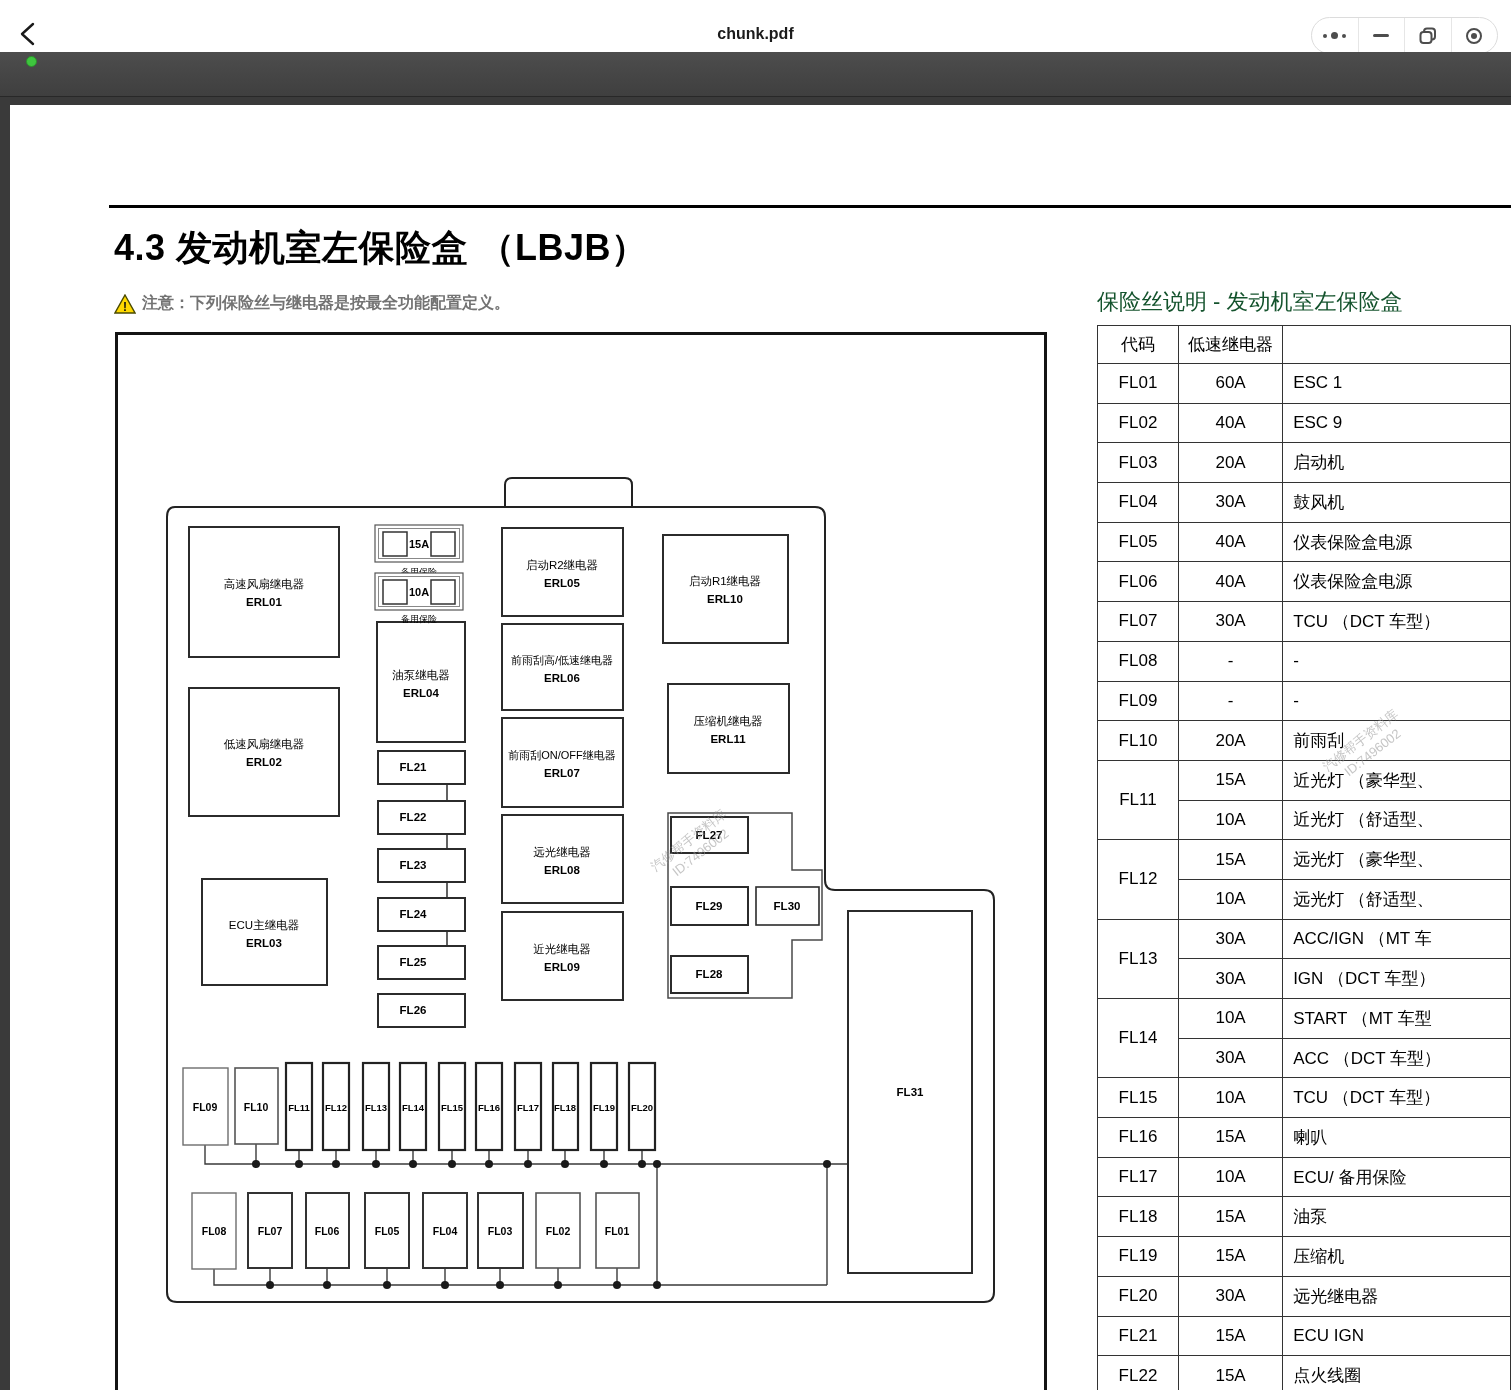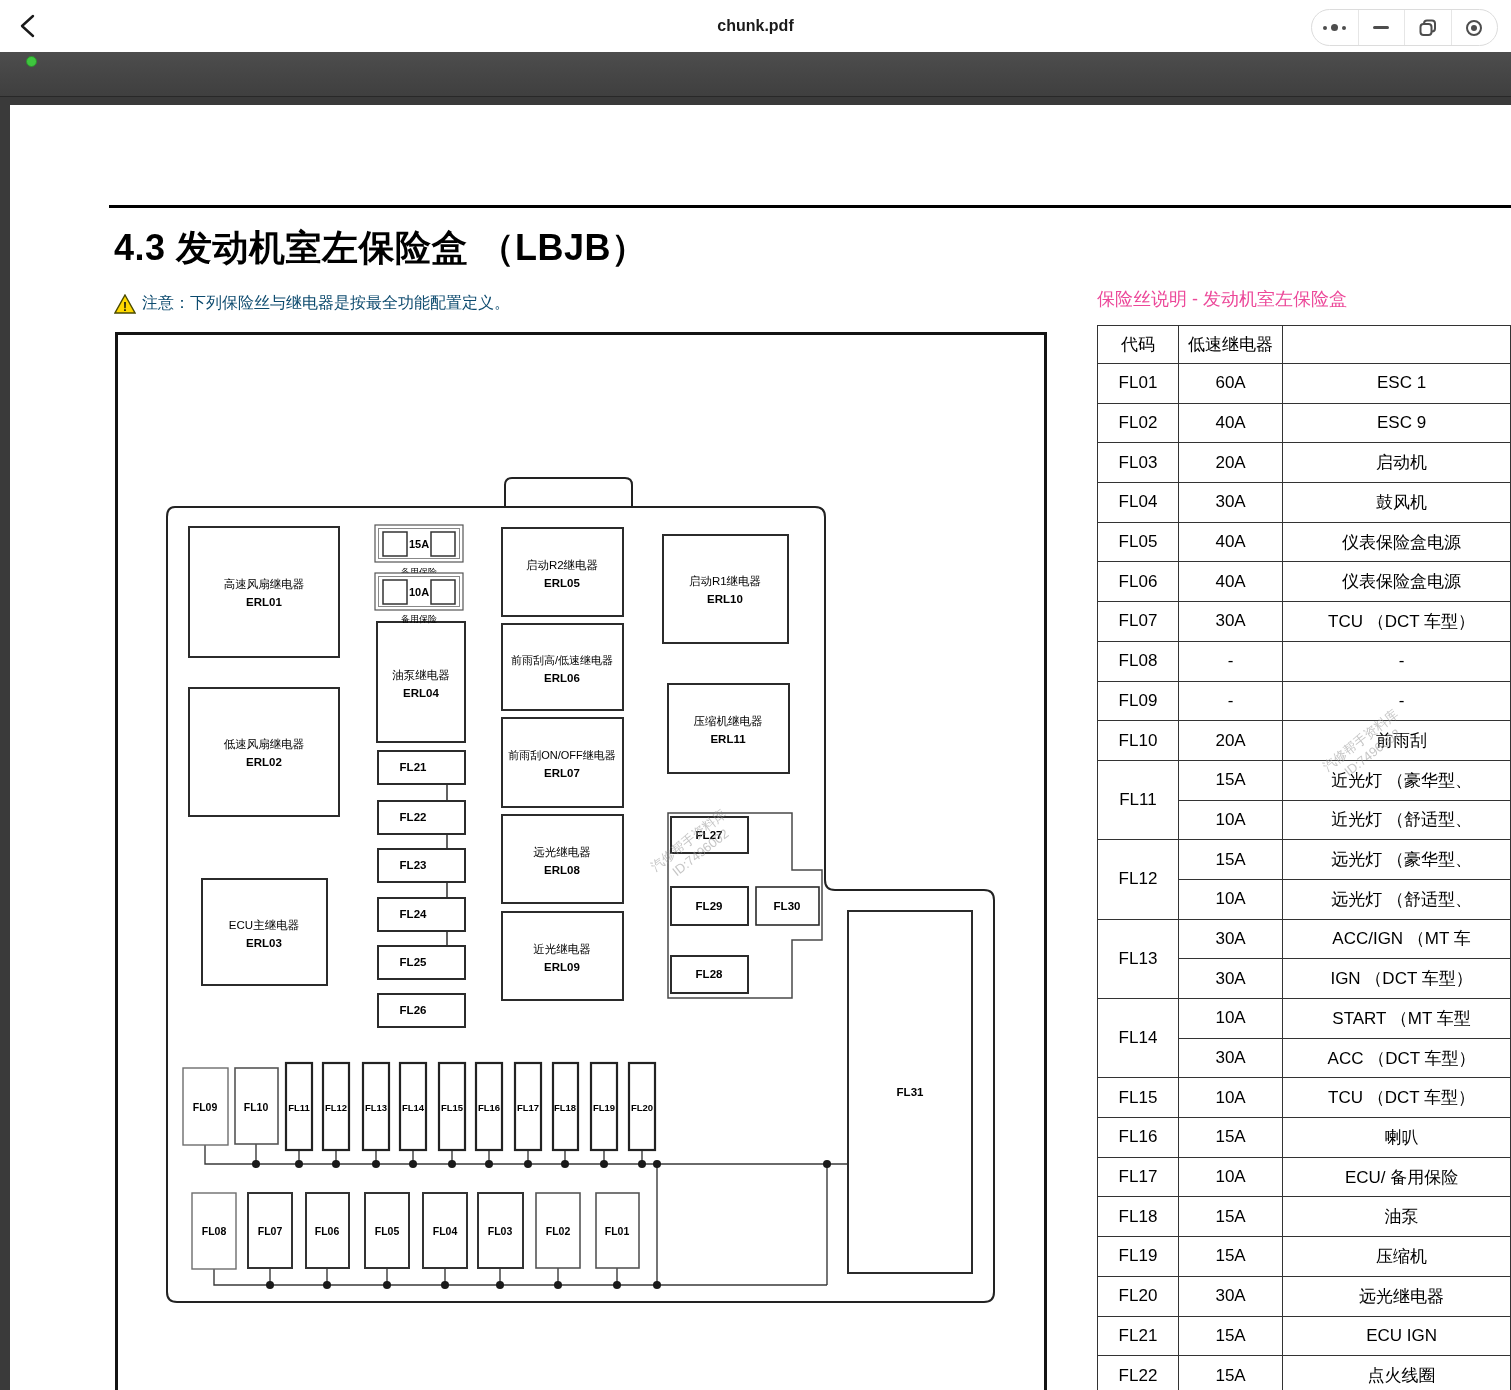--- a/index.html
+++ b/index.html
@@ -1,20 +1,20 @@
 <!DOCTYPE html>
 <html><head>
 <meta charset="utf-8">
 <style>
   html,body{margin:0;padding:0}
   body{width:1511px;height:1390px;overflow:hidden;position:relative;background:#fff;
        font-family:"Liberation Sans","DejaVu Sans",sans-serif;}
 
   
-  .topbar{position:absolute;left:0;top:0;width:1511px;height:39px;background:#fff;z-index:30}
+  .topbar{position:absolute;left:0;top:8px;width:1511px;height:39px;background:#fff;z-index:30}
   .back-btn{position:absolute;left:16px;top:12px;width:26px;height:28px;cursor:pointer}
   .doc-title{position:absolute;left:0;top:0;width:100%;height:52px;line-height:52px;text-align:center;
              font-size:16px;font-weight:600;color:#1b1b1b}
   .capsule{position:absolute;right:13px;top:9px;width:187px;height:37px;border:1px solid #dcdcdc;
            border-radius:19px;background:#fff;display:flex;box-sizing:border-box}
   .cap-seg{flex:1;display:flex;align-items:center;justify-content:center;height:100%;cursor:pointer}
   .cap-seg + .cap-seg{border-left:1px solid #e6e6e6}
   .dots{display:flex;align-items:center;gap:4px}
   .dot-s{width:4px;height:4px;border-radius:50%;background:#4d4d4d}
   .dot-b{width:7px;height:7px;border-radius:50%;background:#4d4d4d}
@@ -42,32 +42,32 @@
   .sp-dn{border-top:5px solid #cfcfcf}
 
   
   .viewer-bg{position:absolute;left:0;top:96px;width:1511px;height:1294px;background:#3a3a3a;z-index:1}
   .pdf-page{position:absolute;left:10px;top:105px;width:1501px;height:1285px;background:#fff;z-index:2}
 
   .rule{position:absolute;left:109px;top:205px;width:1402px;height:3px;background:#000;z-index:5}
   .heading{position:absolute;left:114px;top:224px;font-size:36px;font-weight:bold;color:#000;z-index:5;
            letter-spacing:.5px}
   .notice{position:absolute;left:114px;top:293px;z-index:5;display:flex;align-items:center;gap:6px}
-  .notice .txt{color:#0c4a6e;font-size:16px;font-weight:normal}
-  .tbl-title{position:absolute;left:1097px;top:287px;font-size:18px;color:#ec4899;z-index:5}
+  .notice .txt{color:#737373;font-size:16px;font-weight:bold}
+  .tbl-title{position:absolute;left:1097px;top:287px;font-size:22px;color:#14532d;z-index:5}
 
   
   .fusetable{position:absolute;left:1097px;top:325px;border-collapse:collapse;z-index:5;table-layout:fixed}
   .fusetable td,.fusetable th{border:1px solid #333;font-size:17px;color:#000;font-weight:normal;
                               padding:0;overflow:hidden;white-space:nowrap}
   .fusetable tr{height:39.7px}
   .fusetable tr.hdr{height:38px}
   .c-code{width:125px;text-align:center}
   .c-amp{width:123px;text-align:center}
-  .c-desc{width:292px;text-align:center;padding-left:10px}
+  .c-desc{width:292px;text-align:left;padding-left:10px}
   .fusetable td.c-desc{padding-left:10px}
 
   
   .wm{position:absolute;z-index:6;color:rgba(150,150,150,.55);font-size:13px;line-height:17px;
       transform:rotate(-38deg);pointer-events:none;text-align:left}
 
   svg text{font-family:"Liberation Sans","DejaVu Sans",sans-serif}
 </style>
 </head>
 <body>

